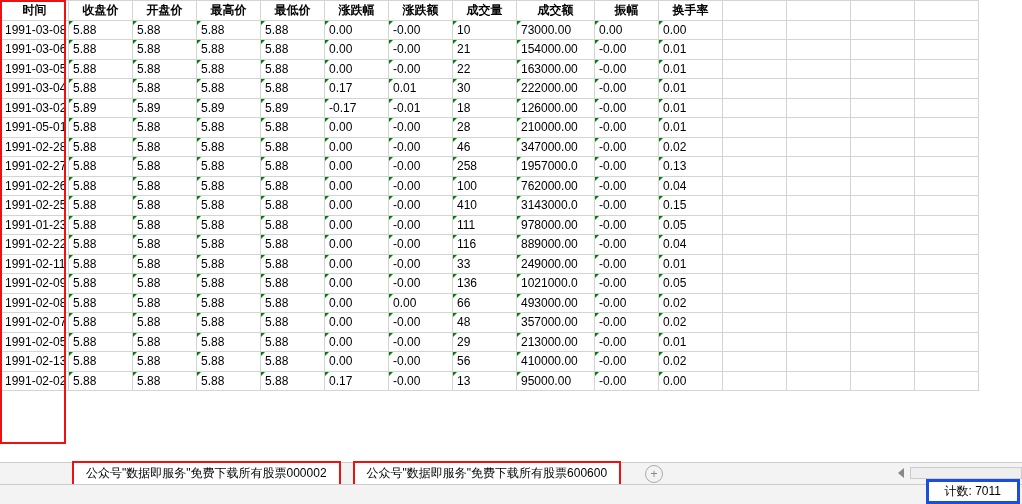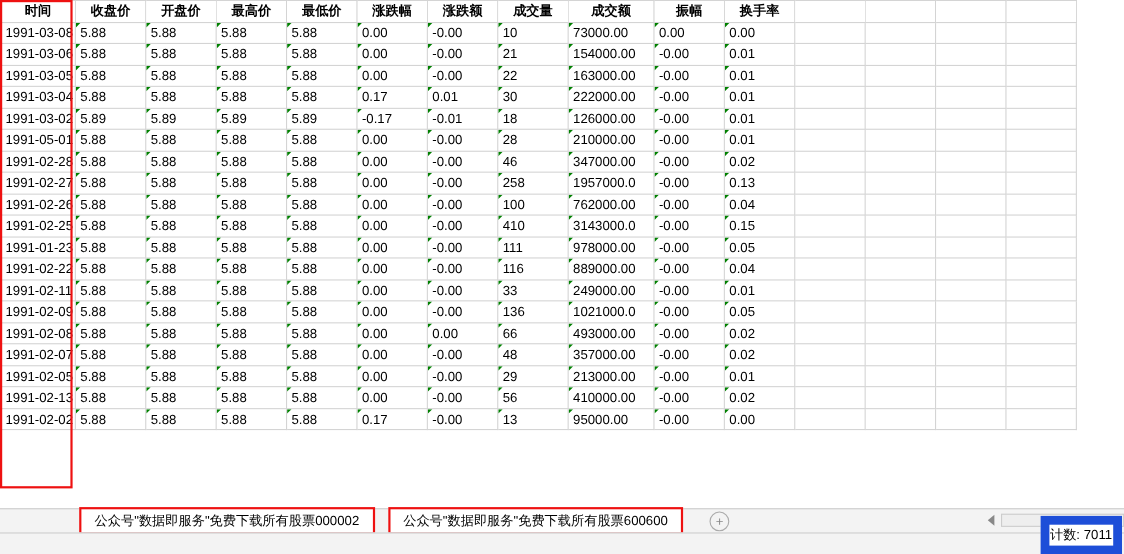--- a/index.html
+++ b/index.html
@@ -20,21 +20,21 @@
   
   .tabbar { position: absolute; left: 0; right: 0; bottom: 20px; height: 22px; background: #f3f3f3; border-top: 1px solid #ccc; display: flex; align-items: center; }
   .tabbar .spacer { width: 72px; }
   .tab { padding: 2px 12px; border: 2px solid #e11; margin-right: 12px; background: #fff; font-size: 12px; cursor: pointer; }
   .addsheet { width: 18px; height: 18px; border: 1px solid #aaa; border-radius: 50%; text-align: center; line-height: 16px; color: #888; margin-left: 12px; cursor: pointer; }
   .tabbar-scroll { position: absolute; right: 0; bottom: 20px; height: 22px; width: 130px; display: flex; align-items: center; }
   .tabbar-scroll .tri { width: 0; height: 0; border-top: 5px solid transparent; border-bottom: 5px solid transparent; border-right: 6px solid #888; margin: 0 6px; cursor: pointer; }
   .tabbar-scroll .track { flex: 1; height: 12px; border: 1px solid #ccc; background: #eee; }
   
   .status { position: absolute; left: 0; right: 0; bottom: 0; height: 20px; background: #f3f3f3; border-top: 1px solid #ccc; }
-  .count-box { position: absolute; right: 2px; bottom: 0; border: 8px solid #1d4ed8; padding: 1px 1px; background: #fff; }
+  .count-box { position: absolute; right: 2px; bottom: 0; border: 3px solid #1d4ed8; padding: 1px 16px; background: #fff; }
 </style>
 </head>
 <body>
 
 <div class="grid">
   <table>
     <colgroup>
       <col class="c-date">
         <col class="c-num">
         <col class="c-num">

